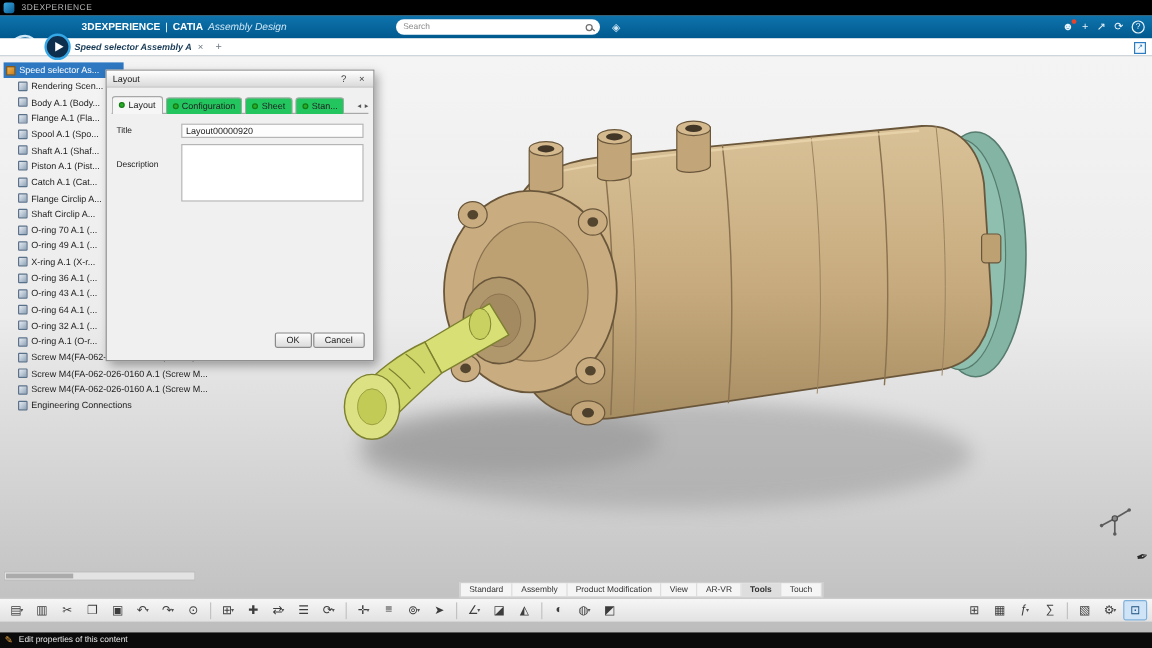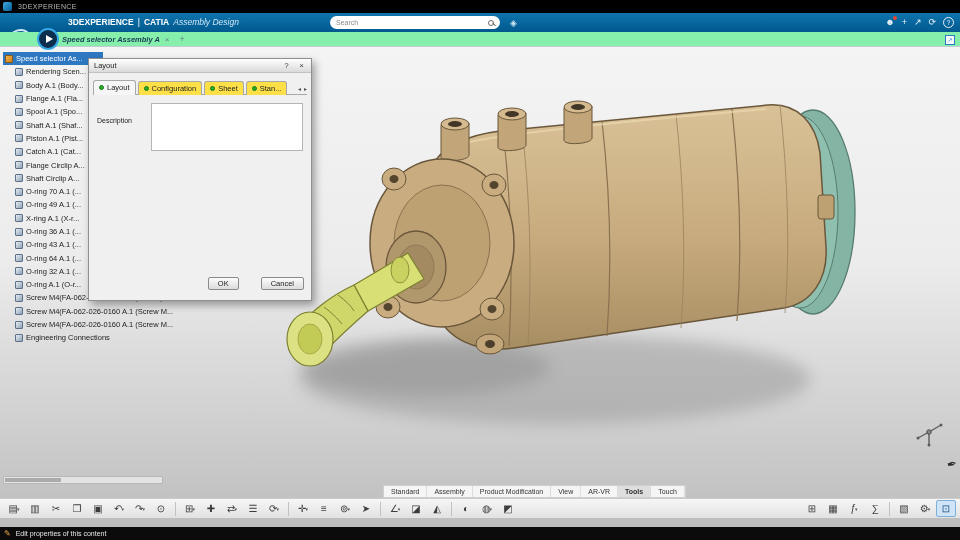--- a/index.html
+++ b/index.html
@@ -27,21 +27,21 @@
   .searchbox .ph { flex:1; }
   .mag { width:6px; height:6px; border:1.2px solid #6f6f6f; border-radius:50%; position:relative; }
   .mag::after { content:''; position:absolute; width:4px; height:1.3px; background:#6f6f6f; right:-3px; bottom:-1px; transform:rotate(40deg); }
   .tag-icon { position:absolute; left:510px; top:5px; font-size:9px; color:#cfe6f4; }
   .hicons { position:absolute; right:6px; top:2px; display:flex; gap:7px; align-items:center; height:15px; }
   .hic { font-size:9px; color:#eaf4fb; position:relative; line-height:13px; }
   .hic.ring { width:11px; height:11px; border:1px solid #eaf4fb; border-radius:50%; font-size:7px; text-align:center; line-height:9px; }
   .notif { position:absolute; right:-2px; top:0; width:4px; height:4px; border-radius:50%; background:#e8442c; }
 
   
-  .tabbar { position:absolute; left:0; top:32px; right:0; height:15px; background:#86efac;
+  .tabbar { position:absolute; left:0; top:32px; right:0; height:15px; background:#ffffff;
             border-bottom:1px solid #c3ccd3; display:flex; align-items:center; font-size:7.5px; }
   .doc-tab { display:flex; align-items:center; gap:5px; padding:0 8px 0 62px; height:100%; color:#173a55; }
   .doc-tab .tab-label { font-style:italic; font-weight:bold; }
   .tab-close { color:#6c7b87; font-size:8px; }
   .new-tab { color:#6c7b87; font-size:9px; margin-left:2px; }
   .expand-btn { position:absolute; right:5px; top:3px; width:10px; height:10px; border:1px solid #2e7cc0;
                 color:#2e7cc0; font-size:6px; text-align:center; line-height:9px; background:#f4f9fd; }
 
   
   .viewport { position:absolute; left:0; top:47px; right:0; bottom:13px;
@@ -61,37 +61,37 @@
   .tree-thumb { position:absolute; left:1px; top:1px; width:56px; height:4px; background:#ababab; }
 
   
   .dialog { position:absolute; left:88px; top:58px; width:224px; height:243px; background:#f0f0f0;
             border:1px solid #8f8f8f; box-shadow:3px 4px 8px rgba(0,0,0,.35); font-size:7.5px; color:#222; }
   .dlg-titlebar { height:14px; background:linear-gradient(#ffffff,#dadada); border-bottom:1px solid #c2c2c2;
                   display:flex; align-items:center; padding:0 5px; gap:6px; }
   .dlg-title { flex:1; }
   .dlg-help, .dlg-close { color:#444; font-size:8px; width:9px; text-align:center; }
   .dtabs { display:flex; align-items:flex-end; margin:6px 4px 0 4px; border-bottom:1px solid #a8a8a8; position:relative; }
-  .dtab { display:flex; align-items:center; gap:3px; padding:2px 5px; background:#fde047; border:1px solid #a8a8a8;
+  .dtab { display:flex; align-items:center; gap:3px; padding:2px 5px; background:#22c55e; border:1px solid #a8a8a8;
           border-bottom:none; border-radius:3px 3px 0 0; margin-right:2px; position:relative; top:1px; }
   .dtab.active { background:#f6f6f6; padding-bottom:3px; }
   .dot { width:5px; height:5px; border-radius:50%; background:#27ae27; border:1px solid #157a15; }
   .dtab-scroll { position:absolute; right:0; bottom:2px; font-size:6px; color:#555; display:flex; gap:3px; }
   .dlg-body { padding:8px 8px 0 8px; position:relative; height:calc(100% - 40px); }
   .frow { display:flex; align-items:center; margin-bottom:5px; }
   .frow .flabel { flex:0 0 54px; font-size:7px; }
   .frow input { flex:1; height:12px; font-size:7.5px; font-family:"Liberation Sans", sans-serif;
                 border:1px solid #b5b5b5; background:#fdfdfd; padding:0 3px; color:#222; }
   .req { color:#2b6fd4; font-size:8px; margin-left:3px; }
   .frow.desc { align-items:flex-start; }
   .frow.desc .flabel { margin-top:14px; }
   .frow textarea { flex:1; height:48px; border:1px solid #b5b5b5; background:#fff; resize:none;
                    font-family:"Liberation Sans", sans-serif; font-size:7.5px; }
   .policy-val { flex:1; border-bottom:1px solid #9a9a9a; padding:1px 2px; }
-  .dlg-buttons { position:absolute; right:7px; bottom:6px; display:flex; gap:22px;margin-left:12px; }
+  .dlg-buttons { position:absolute; right:7px; bottom:6px; display:flex; gap:1px;margin-left:12px; }
   .dlg-buttons button { font-family:"Liberation Sans", sans-serif; font-size:7.5px; height:13px; padding:0 9px;
                         background:linear-gradient(#fcfcfc,#dcdcdc); border:1px solid #8a8a8a; border-radius:2px; color:#222; }
 
   
   .ribbon { position:absolute; left:383px; bottom:42px; height:13px; display:flex; background:#f5f5f5;
             border:1px solid #cfcfcf; font-size:7px; color:#333; }
   .rtab { padding:0 7px; line-height:11px; border-right:1px solid #ddd; white-space:nowrap; }
   .rtab.active { background:#dedede; font-weight:bold; }
 
   
@@ -385,20 +385,24 @@
           <span class="dot"></span>
           <span>Sheet</span>
         </div>
 
         <div class="dtab">
           <span class="dot"></span>
           <span>Stan...</span>
         </div>
       </div>
     <div class="dlg-body">
+      <div class="frow">
+        <span class="flabel">Title</span>
+        <input type="text" value="Layout00000920" style="">
+      </div>
       <div class="frow desc">
         <span class="flabel">Description</span>
         <textarea style=""></textarea>
       </div>
       <div class="dlg-buttons">
         <button>OK</button>
         <button>Cancel</button>
       </div>
     </div>
   </div>

